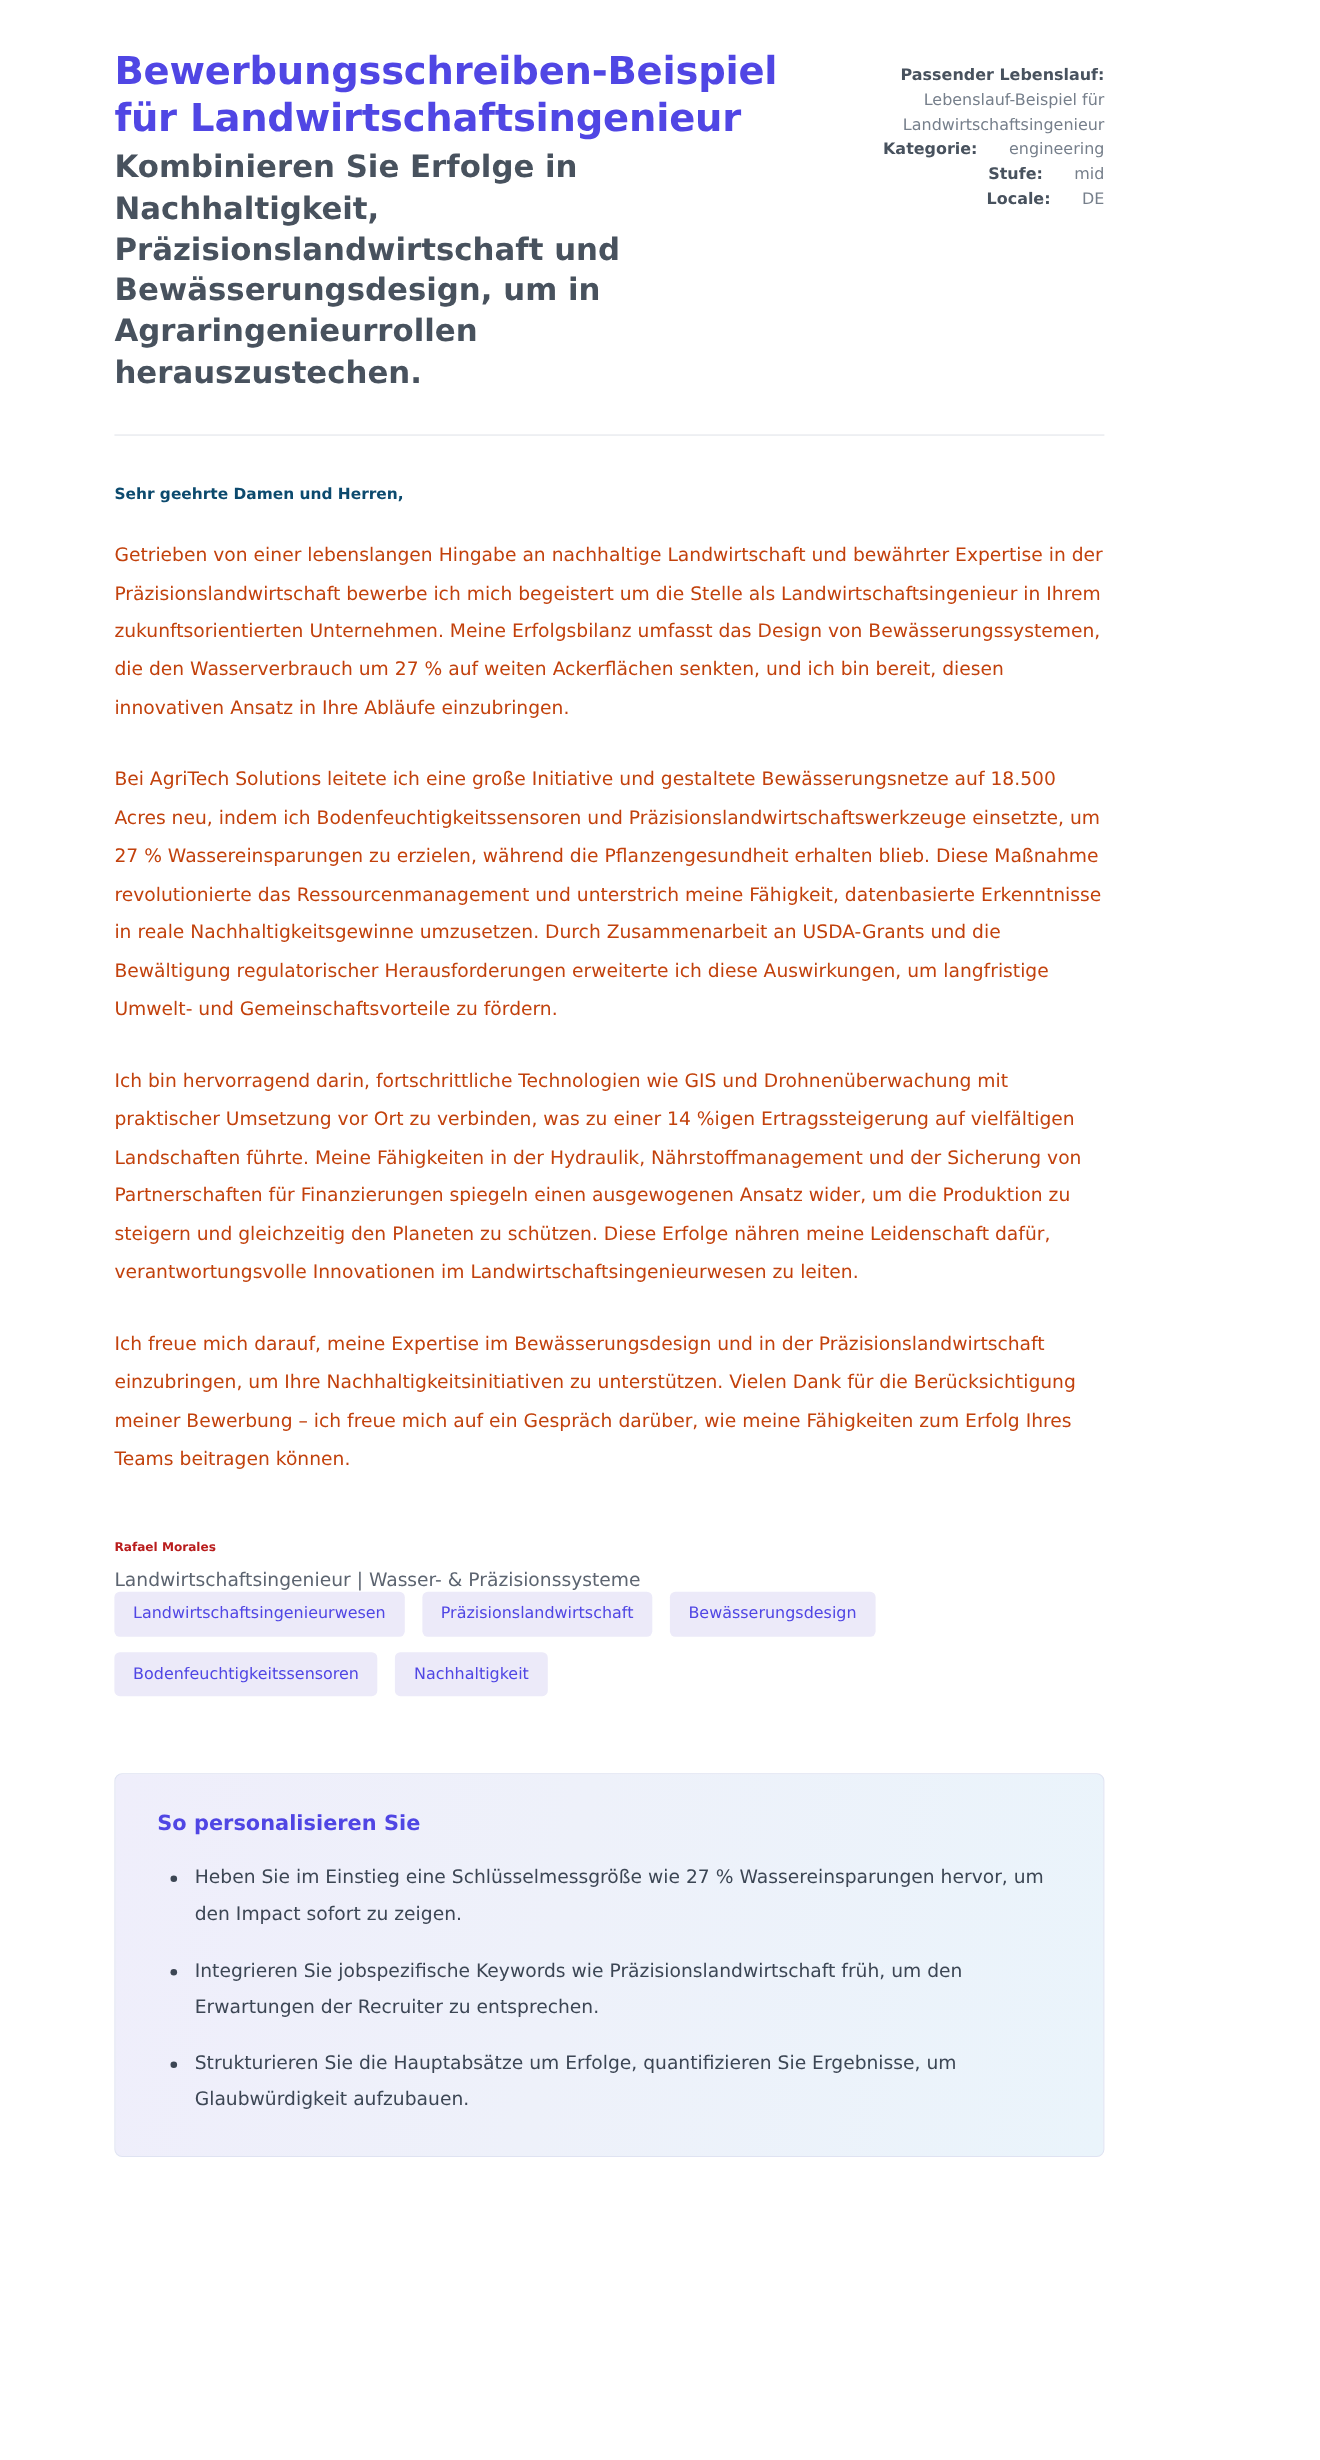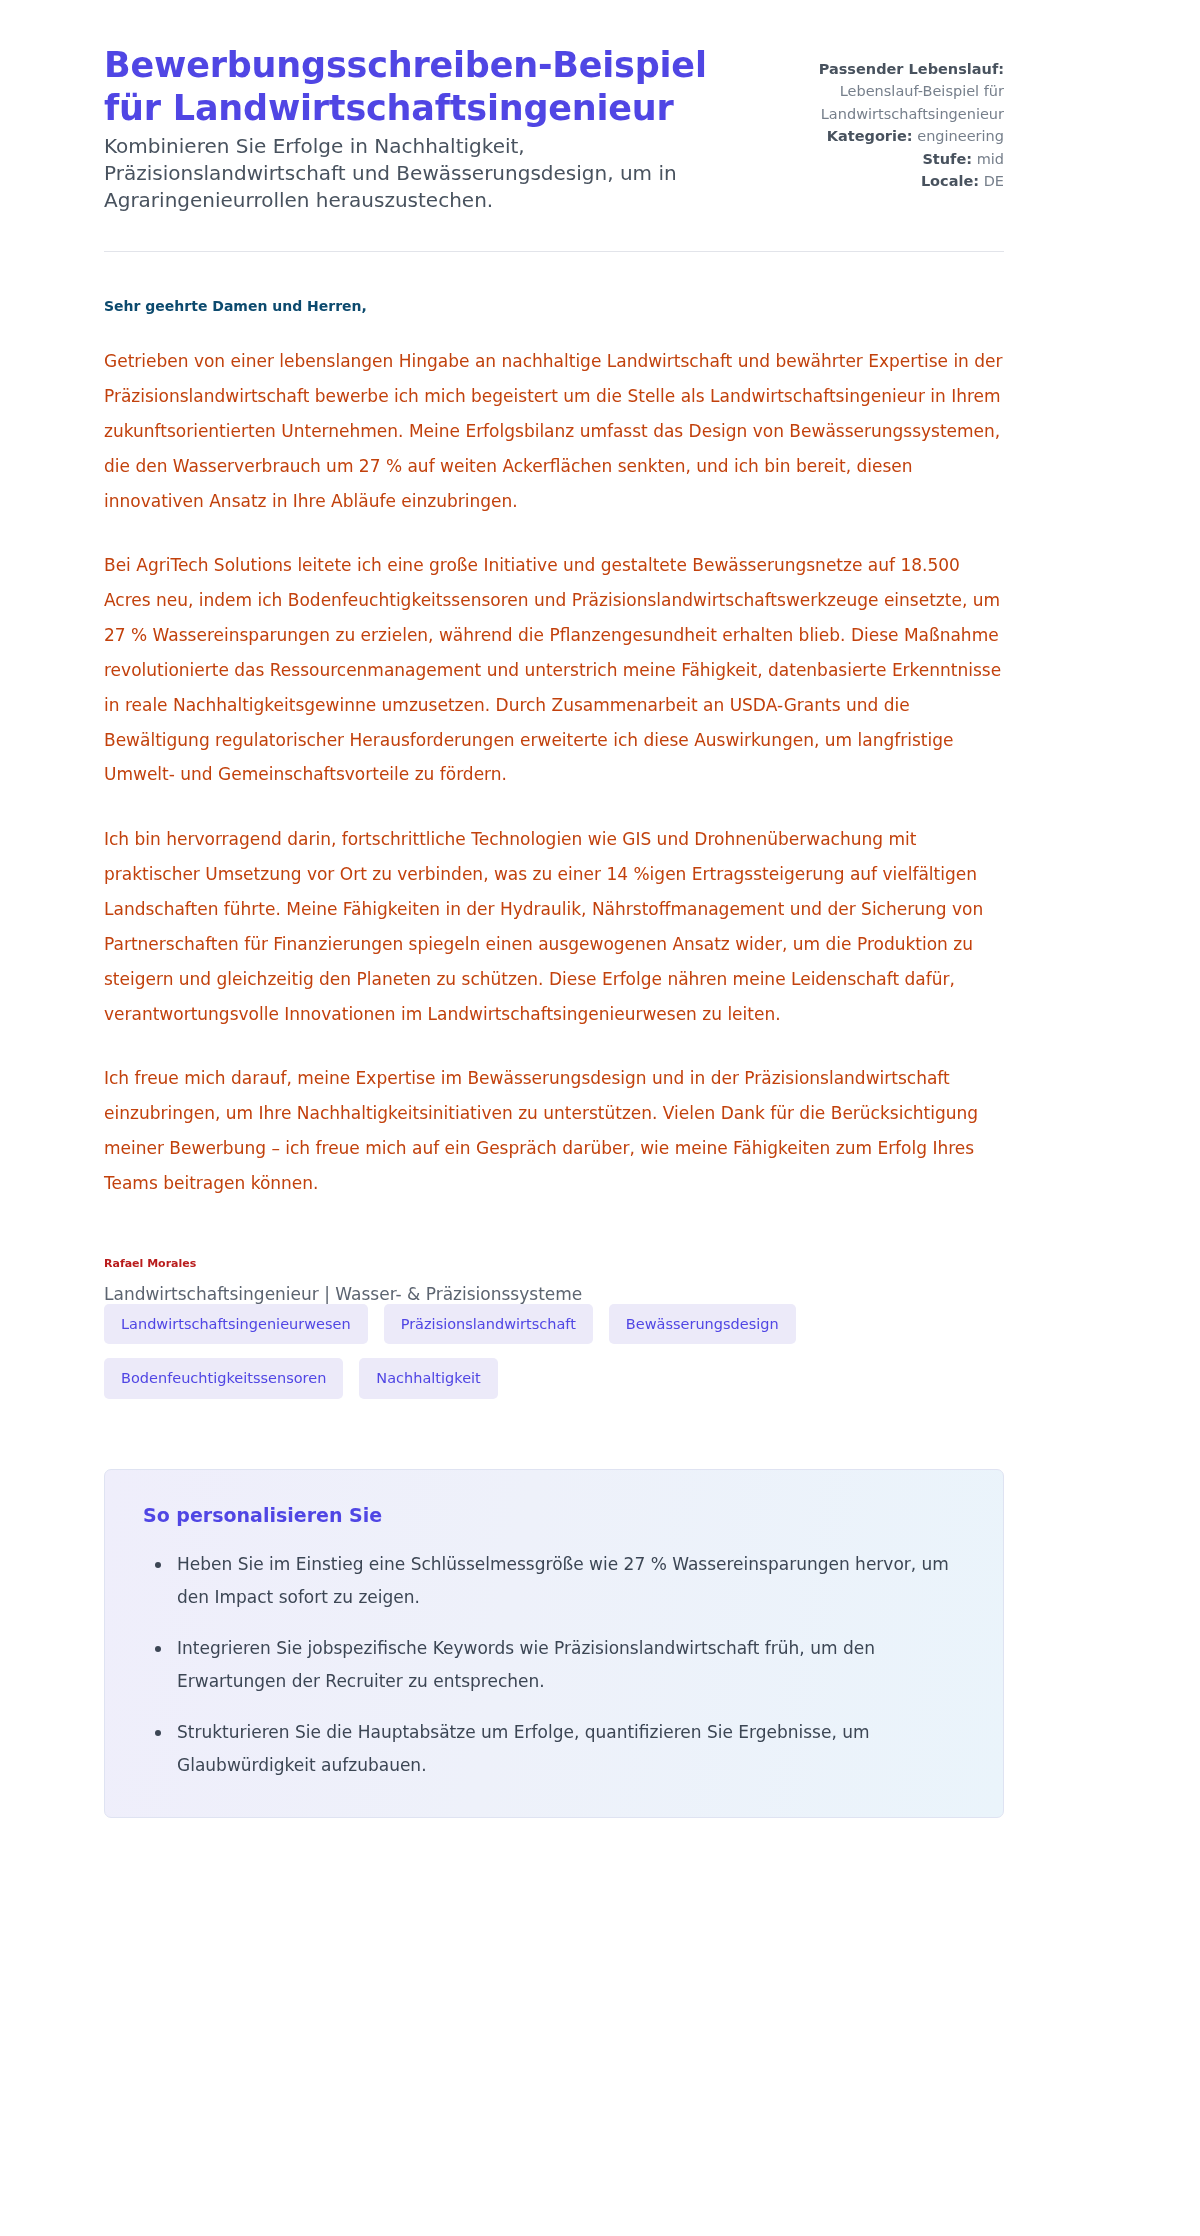--- a/index.html
+++ b/index.html
@@ -34,41 +34,41 @@
   }
   .doc-title {
     font-size: 35px;
     line-height: 1.22;
     font-weight: 700;
     color: #5046e4;
     margin: 0 0 4px 0;
     letter-spacing: -0.2px;
   }
   .doc-subtitle {
-    font-size: 20px;
+    font-size: 28px;
     line-height: 1.33;
-    font-weight: 400;
+    font-weight: 700;
     color: #48525e;
     margin: 0;
   }
   .meta {
     flex: 0 0 auto;
     width: 248px;
     text-align: right;
     padding-top: 14px;
     font-size: 14.5px;
     line-height: 1.55;
     color: #6f7884;
   }
   .meta-row { display: block; }
   .meta-label {
     font-weight: 700;
     color: #48525e;
   }
-  .meta-value { color: #767f8b; }
+  .meta-value { color: #767f8b; margin-left: 24px; }
   .meta-resume-value {
     display: block;
     color: #767f8b;
   }
 
   .divider {
     height: 1px;
     background: #e2e4ea;
     border: 0;
     margin: 38px 0 0 0;

